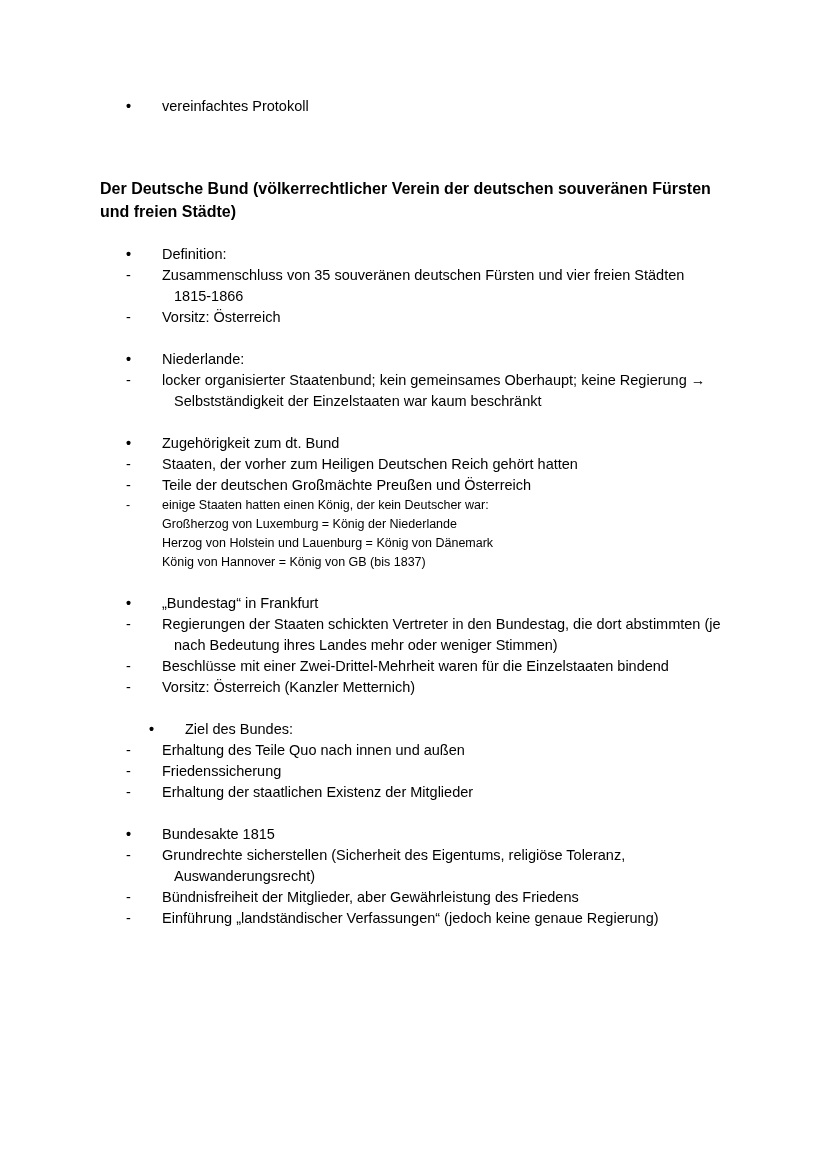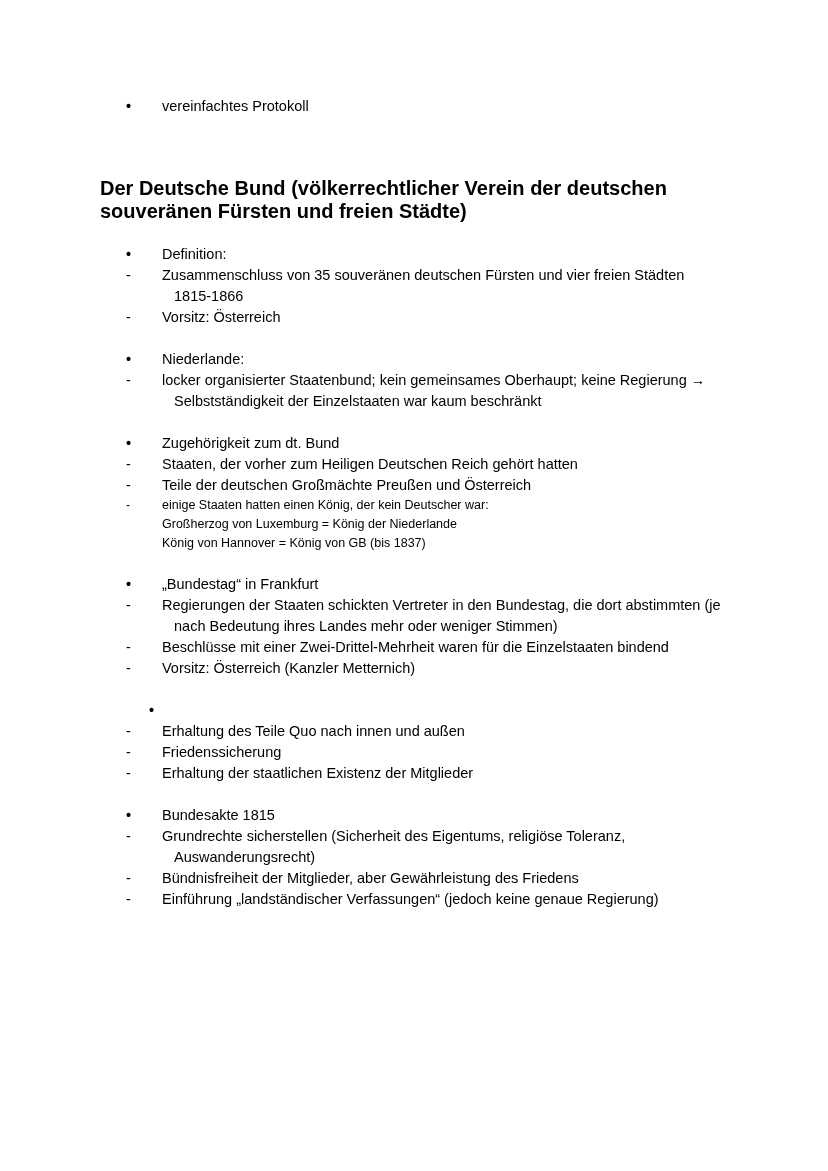--- a/index.html
+++ b/index.html
@@ -36,21 +36,21 @@
     text-indent: -12px;
     margin-left: 14px;
   }
   .heading-text {
     font-weight: normal;
   }
   .intro-row {
     margin-bottom: 60px;
   }
   .title {
-    font-size: 20px;
+    font-size: 16px;
     line-height: 23px;
     font-weight: bold;
     margin: 0;
     max-width: 624px;
   }
   .doc-section {
     margin-top: 21px;
   }
   .doc-section.nested .heading-row {
     padding-left: 48px;
@@ -116,20 +116,24 @@
         <div class="row item-row small">
           <span class="marker dash">-</span>
           <span class="item-text">einige Staaten hatten einen König, der kein Deutscher war:</span>
         </div>
         <div class="row subline small">
           <span class="marker">-</span>
           <span class="item-text">Großherzog von Luxemburg = König der Niederlande</span>
         </div>
         <div class="row subline small">
           <span class="marker">-</span>
+          <span class="item-text">Herzog von Holstein und Lauenburg = König von Dänemark</span>
+        </div>
+        <div class="row subline small">
+          <span class="marker">-</span>
           <span class="item-text">König von Hannover = König von GB (bis 1837)</span>
         </div>
       </section>
       <section class="doc-section">
         <div class="row heading-row">
           <span class="marker bullet">•</span>
           <span class="heading-text">„Bundestag“ in Frankfurt</span>
         </div>
         <div class="row item-row">
           <span class="marker dash">-</span>
@@ -140,20 +144,21 @@
           <span class="item-text">Beschlüsse mit einer Zwei-Drittel-Mehrheit waren für die Einzelstaaten bindend</span>
         </div>
         <div class="row item-row">
           <span class="marker dash">-</span>
           <span class="item-text">Vorsitz: Österreich (Kanzler Metternich)</span>
         </div>
       </section>
       <section class="doc-section nested">
         <div class="row heading-row">
           <span class="marker bullet">•</span>
+          <span class="heading-text">Ziel des Bundes:</span>
         </div>
         <div class="row item-row">
           <span class="marker dash">-</span>
           <span class="item-text">Erhaltung des Teile Quo nach innen und außen</span>
         </div>
         <div class="row item-row">
           <span class="marker dash">-</span>
           <span class="item-text">Friedenssicherung</span>
         </div>
         <div class="row item-row">

